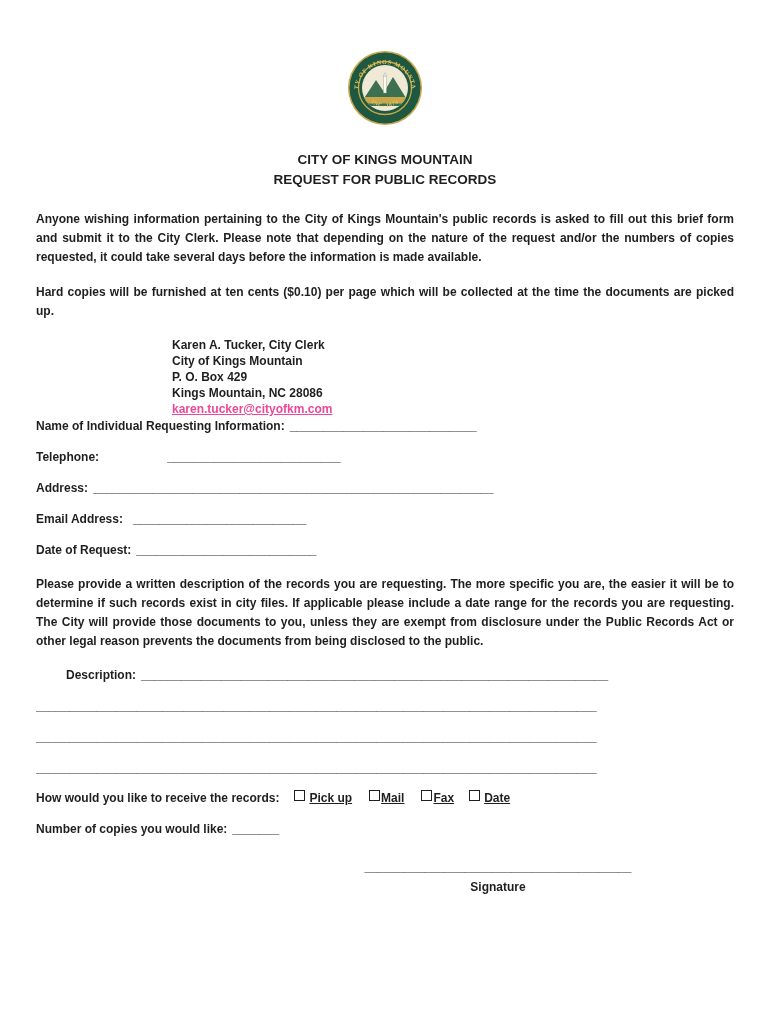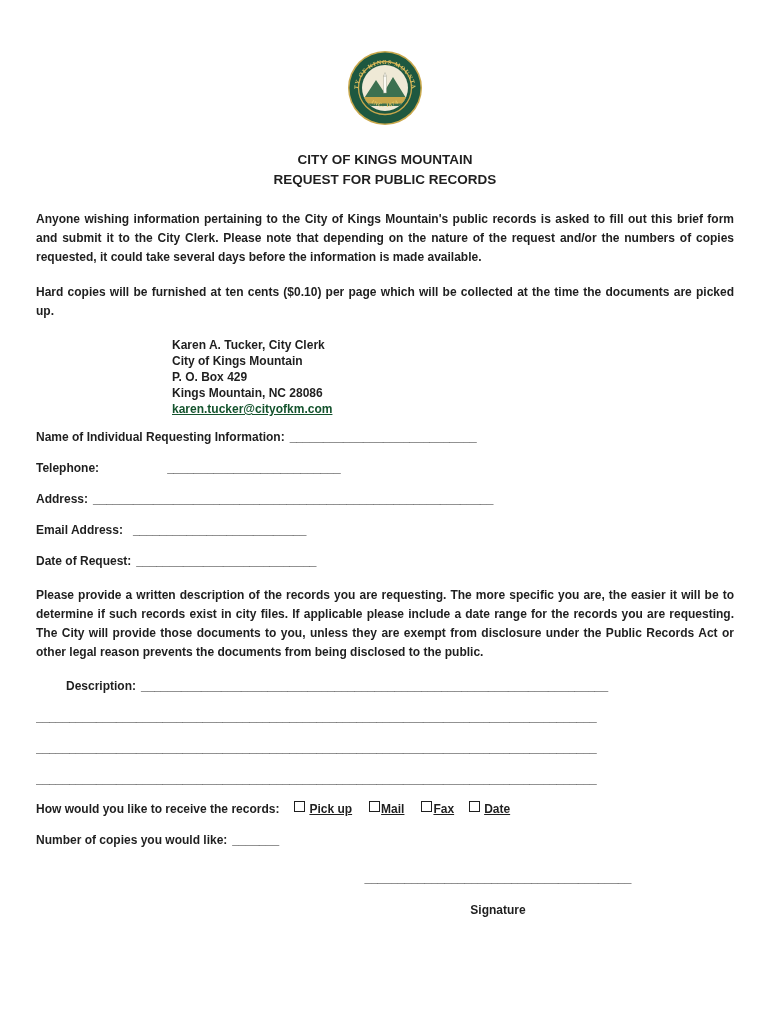--- a/index.html
+++ b/index.html
@@ -16,23 +16,23 @@
     font-size: 12px;
     line-height: 19px;
     padding: 0 36px;
     overflow: hidden;
   }
   .logo-wrap { padding-top: 50px; text-align: center; }
   .titles { margin-top: 18px; text-align: center; font-size: 13.5px; line-height: 20px; }
   .para { margin-top: 16px; text-align: justify; }
   .para.first { margin-top: 20px; }
   .contact { margin: 16px 0 0 136px; line-height: 16px; }
-  .email-link { color: #14532d; text-decoration: underline; cursor: pointer; }
+  .email-link { color: #ec4899; text-decoration: underline; cursor: pointer; }
   .field { margin-top: 15px; line-height: 16px; white-space: nowrap; }
-  .field.first { margin-top: 12px; }
+  .field.first { margin-top: 1px; }
   .blank { margin-left: 5px; letter-spacing: 0; }
   .blank-tel { margin-left: 68px; }
   .blank-email { margin-left: 10px; }
   .desc-para { margin-top: 17px; text-align: justify; }
   .desc-line { margin-top: 16px; line-height: 16px; white-space: nowrap; overflow: hidden; margin-left: 30px; }
   .blank-line { margin-top: 15px; line-height: 16px; white-space: nowrap; overflow: hidden; }
   .receive { margin-top: 14px; display: flex; align-items: center; line-height: 16px; }
   .opt { display: inline-flex; align-items: flex-start; margin-left: 15px; text-decoration: underline; }
   .opt.tight { margin-left: 17px; }
   .cb {
@@ -40,21 +40,21 @@
     border: 1.3px solid #1f1f1f;
     background: #fff;
     display: inline-block;
     margin-right: 4px;
     flex: 0 0 auto;
   }
   .opt.tight .cb { margin-right: 1px; }
   .copies { margin-top: 15px; line-height: 16px; white-space: nowrap; }
   .sig { margin-top: 22px; margin-left: 322px; width: 280px; text-align: center; line-height: 16px; }
   .sig-line { white-space: nowrap; overflow: hidden; }
-  .sig-label { margin-top: 16px; }
+  .sig-label { margin-top: 4px; }
 </style>
 </head>
 <body>
 
 <div class="page">
 
   <div class="logo-wrap">
     <svg width="76" height="76" viewBox="0 0 76 76">
       <defs>
         <path id="arcTop" d="M 11 41 A 27 27 0 0 1 65 41"></path>

